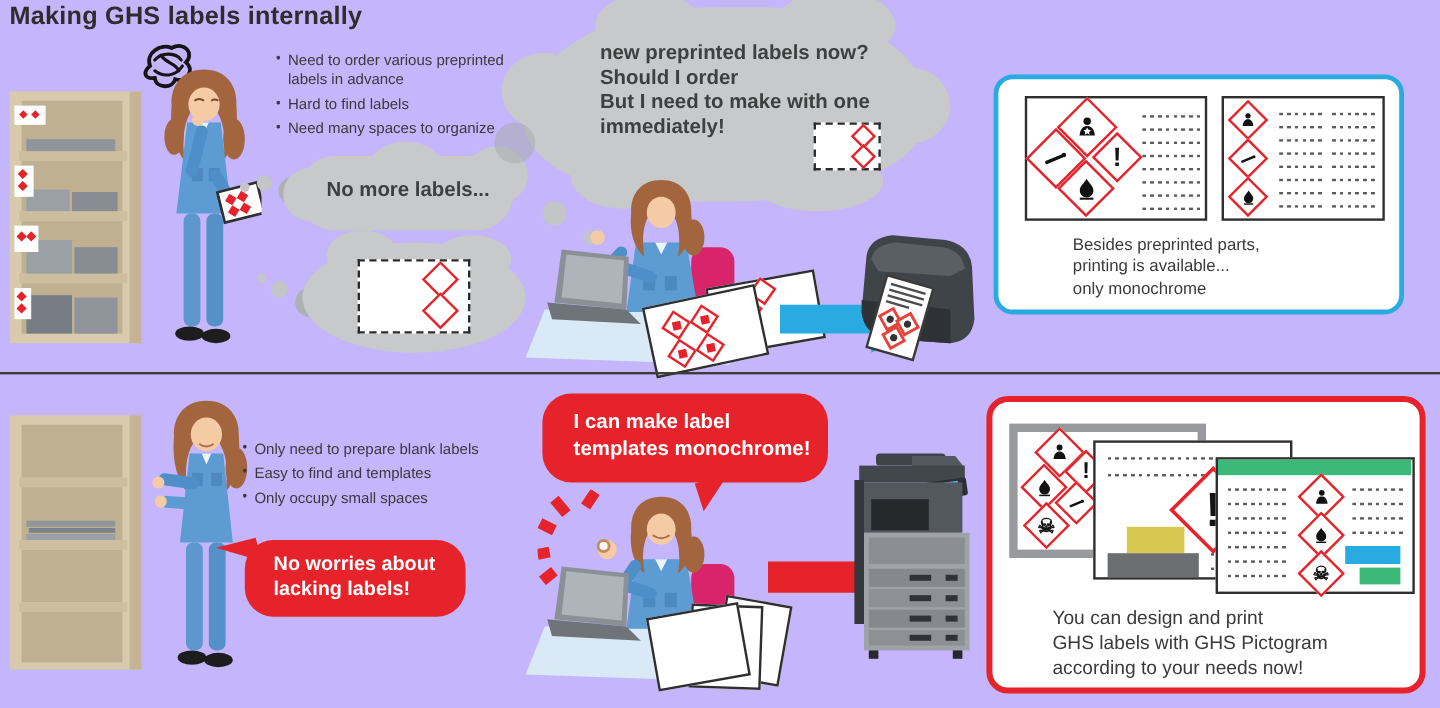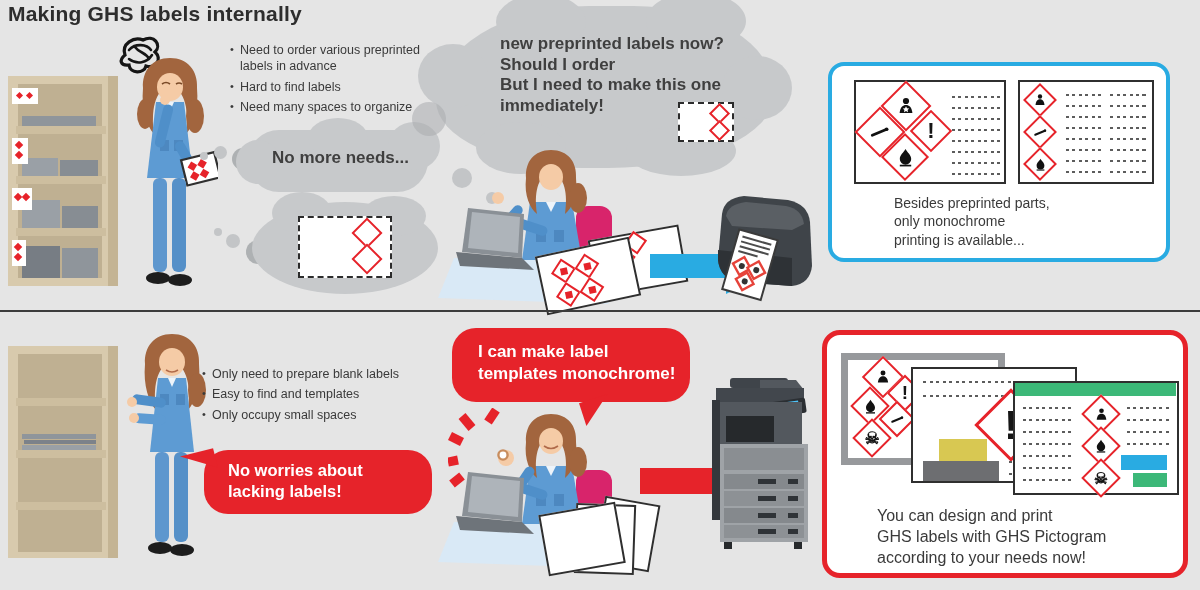--- a/index.html
+++ b/index.html
@@ -1,18 +1,18 @@
 <!DOCTYPE html>
 <html><head>
 <meta charset="utf-8">
 <style>
   * { margin:0; padding:0; box-sizing:border-box; }
   html,body { background:#fff; }
   body { font-family:"Liberation Sans", sans-serif; color:#3a3a3a; }
-  #stage { position:relative; width:1200px; height:590px; background:#e5e5e5; overflow:hidden; }
+  #stage { position:relative; width:1200px; height:590px; background:#c4b5fd; overflow:hidden; }
 
   .abs { position:absolute; }
 
   
   .page-title { position:absolute; left:8px; top:2px; font-size:21px; font-weight:bold; color:#2d2d2d; letter-spacing:.2px; }
   .bullets { position:absolute; list-style:none; font-size:12.5px; line-height:1.3; color:#3a3a3a; }
   .bullets li { padding-left:10px; position:relative; margin-bottom:4px; }
   .bullets li::before { content:"•"; position:absolute; left:0; top:0; font-size:11px; }
   .cap-line { font-size:14px; line-height:1.32; color:#3a3a3a; }
   .thought-text { font-size:17px; font-weight:bold; color:#3f3f3f; line-height:1.22; }
@@ -130,21 +130,21 @@
   </ul>
 
   <div class="trail-dot" style="left:200px;top:152px;width:8px;height:8px;"></div>
   <div class="trail-dot" style="left:214px;top:146px;width:13px;height:13px;"></div>
   <div class="trail-dot" style="left:232px;top:148px;width:22px;height:22px;background:#aeb1b3;"></div>
 
   <div class="cloud" style="left:248px;top:130px;width:180px;height:62px;border-radius:46px;">
     <div class="puff" style="left:-12px;top:10px;width:44px;height:44px;"></div>
     <div class="puff" style="left:140px;top:-8px;width:52px;height:48px;"></div>
     <div class="puff" style="left:60px;top:-12px;width:60px;height:40px;"></div>
-    <div class="thought-text abs" style="left:24px;top:18px;white-space:nowrap;">No more needs...</div>
+    <div class="thought-text abs" style="left:24px;top:18px;white-space:nowrap;">No more labels...</div>
   </div>
 
   <div class="trail-dot" style="left:214px;top:228px;width:8px;height:8px;"></div>
   <div class="trail-dot" style="left:226px;top:234px;width:14px;height:14px;"></div>
   <div class="trail-dot" style="left:246px;top:240px;width:24px;height:24px;background:#aeb1b3;"></div>
 
   <div class="cloud" style="left:252px;top:202px;width:186px;height:92px;border-radius:50%;">
     <div class="puff" style="left:20px;top:-10px;width:60px;height:42px;"></div>
     <div class="puff" style="left:110px;top:-6px;width:64px;height:40px;"></div>
     <div class="abs" style="left:46px;top:14px;width:94px;height:62px;background:#fff;border:2.5px dashed #2b2b2b;">
@@ -157,21 +157,21 @@
     <div class="puff" style="left:-18px;top:38px;width:70px;height:64px;"></div>
     <div class="puff" style="left:60px;top:-12px;width:90px;height:56px;"></div>
     <div class="puff" style="left:210px;top:-14px;width:100px;height:58px;"></div>
     <div class="puff" style="left:286px;top:50px;width:70px;height:64px;"></div>
     <div class="puff" style="left:40px;top:116px;width:90px;height:52px;"></div>
     <div class="puff" style="left:190px;top:120px;width:110px;height:50px;"></div>
     <div class="puff-dark" style="left:-24px;top:96px;width:34px;height:34px;"></div>
     <div class="thought-text abs" style="left:64px;top:28px;">
       <div>new preprinted labels now?</div>
       <div>Should I order</div>
-      <div>But I need to make this one</div>
+      <div>But I need to make with one</div>
       <div>immediately!</div>
     </div>
     <div class="abs" style="left:242px;top:96px;width:56px;height:40px;background:#fff;border:2px dashed #2b2b2b;">
       <div class="dia thin" style="left:32px;top:2px;width:15px;height:15px;"></div>
       <div class="dia thin" style="left:32px;top:19px;width:15px;height:15px;"></div>
     </div>
   </div>
   <div class="trail-dot" style="left:452px;top:168px;width:20px;height:20px;"></div>
   <div class="trail-dot" style="left:486px;top:192px;width:12px;height:12px;"></div>
 
@@ -335,22 +335,22 @@
         <div class="dr" style="left:90px;top:56px;width:38px;"></div>
       <div class="dr" style="left:46px;top:67px;width:38px;"></div>
         <div class="dr" style="left:90px;top:67px;width:38px;"></div>
       <div class="dr" style="left:46px;top:78px;width:38px;"></div>
         <div class="dr" style="left:90px;top:78px;width:38px;"></div>
       <div class="dr" style="left:46px;top:89px;width:38px;"></div>
         <div class="dr" style="left:90px;top:89px;width:38px;"></div>
     </div>
     <div class="abs" style="left:62px;top:128px;">
       <div class="cap-line">Besides preprinted parts,</div>
+      <div class="cap-line">printing is available...</div>
       <div class="cap-line">only monochrome</div>
-      <div class="cap-line">printing is available...</div>
     </div>
   </div>
 
   <div class="divider"></div>
 
   <svg class="abs" style="left:8px;top:346px;" width="116" height="216" viewBox="0 0 116 216">
     <rect x="0" y="0" width="110" height="212" fill="#d8caad"></rect>
     <rect x="100" y="0" width="10" height="212" fill="#c4b494"></rect>
     <rect x="10" y="8" width="84" height="44" fill="#bfb092"></rect>
     <rect x="10" y="60" width="84" height="44" fill="#bfb092"></rect>
@@ -385,21 +385,21 @@
     <ellipse cx="36" cy="218" rx="12" ry="6" fill="#1d1d1d"></ellipse>
     <ellipse cx="58" cy="220" rx="12" ry="6" fill="#1d1d1d"></ellipse>
   </svg>
 
   <ul class="bullets" style="left:202px;top:366px;width:225px;">
     <li>Only need to prepare blank labels</li>
     <li>Easy to find and templates</li>
     <li>Only occupy small spaces</li>
   </ul>
 
-  <div class="bubble" style="left:204px;top:450px;width:228px;height:64px;padding:10px 0 0 24px;font-size:16.5px;">
+  <div class="bubble" style="left:204px;top:450px;width:184px;height:64px;padding:10px 0 0 24px;font-size:16.5px;">
     <div class="tail" style="left:-22px;top:2px;border-width:0 34px 20px 0;border-color:transparent #e6232a transparent transparent;transform:rotate(-14deg);"></div>
     <div class="bline">No worries about</div>
     <div class="bline">lacking labels!</div>
   </div>
 
   <div class="bubble" style="left:452px;top:328px;width:238px;height:74px;padding:13px 0 0 26px;font-size:17px;">
     <div class="tail" style="left:130px;bottom:-20px;border-width:24px 30px 0 0;border-color:#e6232a transparent transparent transparent;transform:rotate(-18deg);"></div>
     <div class="bline">I can make label</div>
     <div class="bline">templates monochrome!</div>
   </div>

